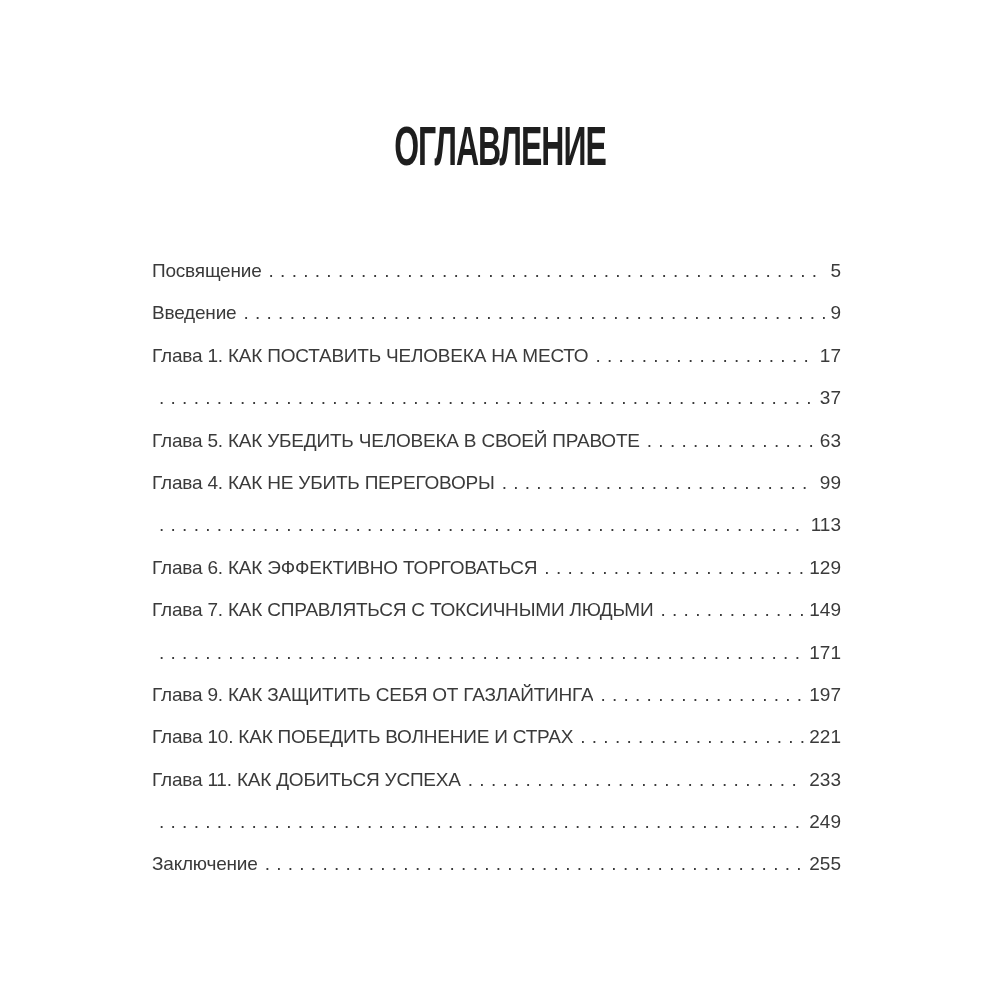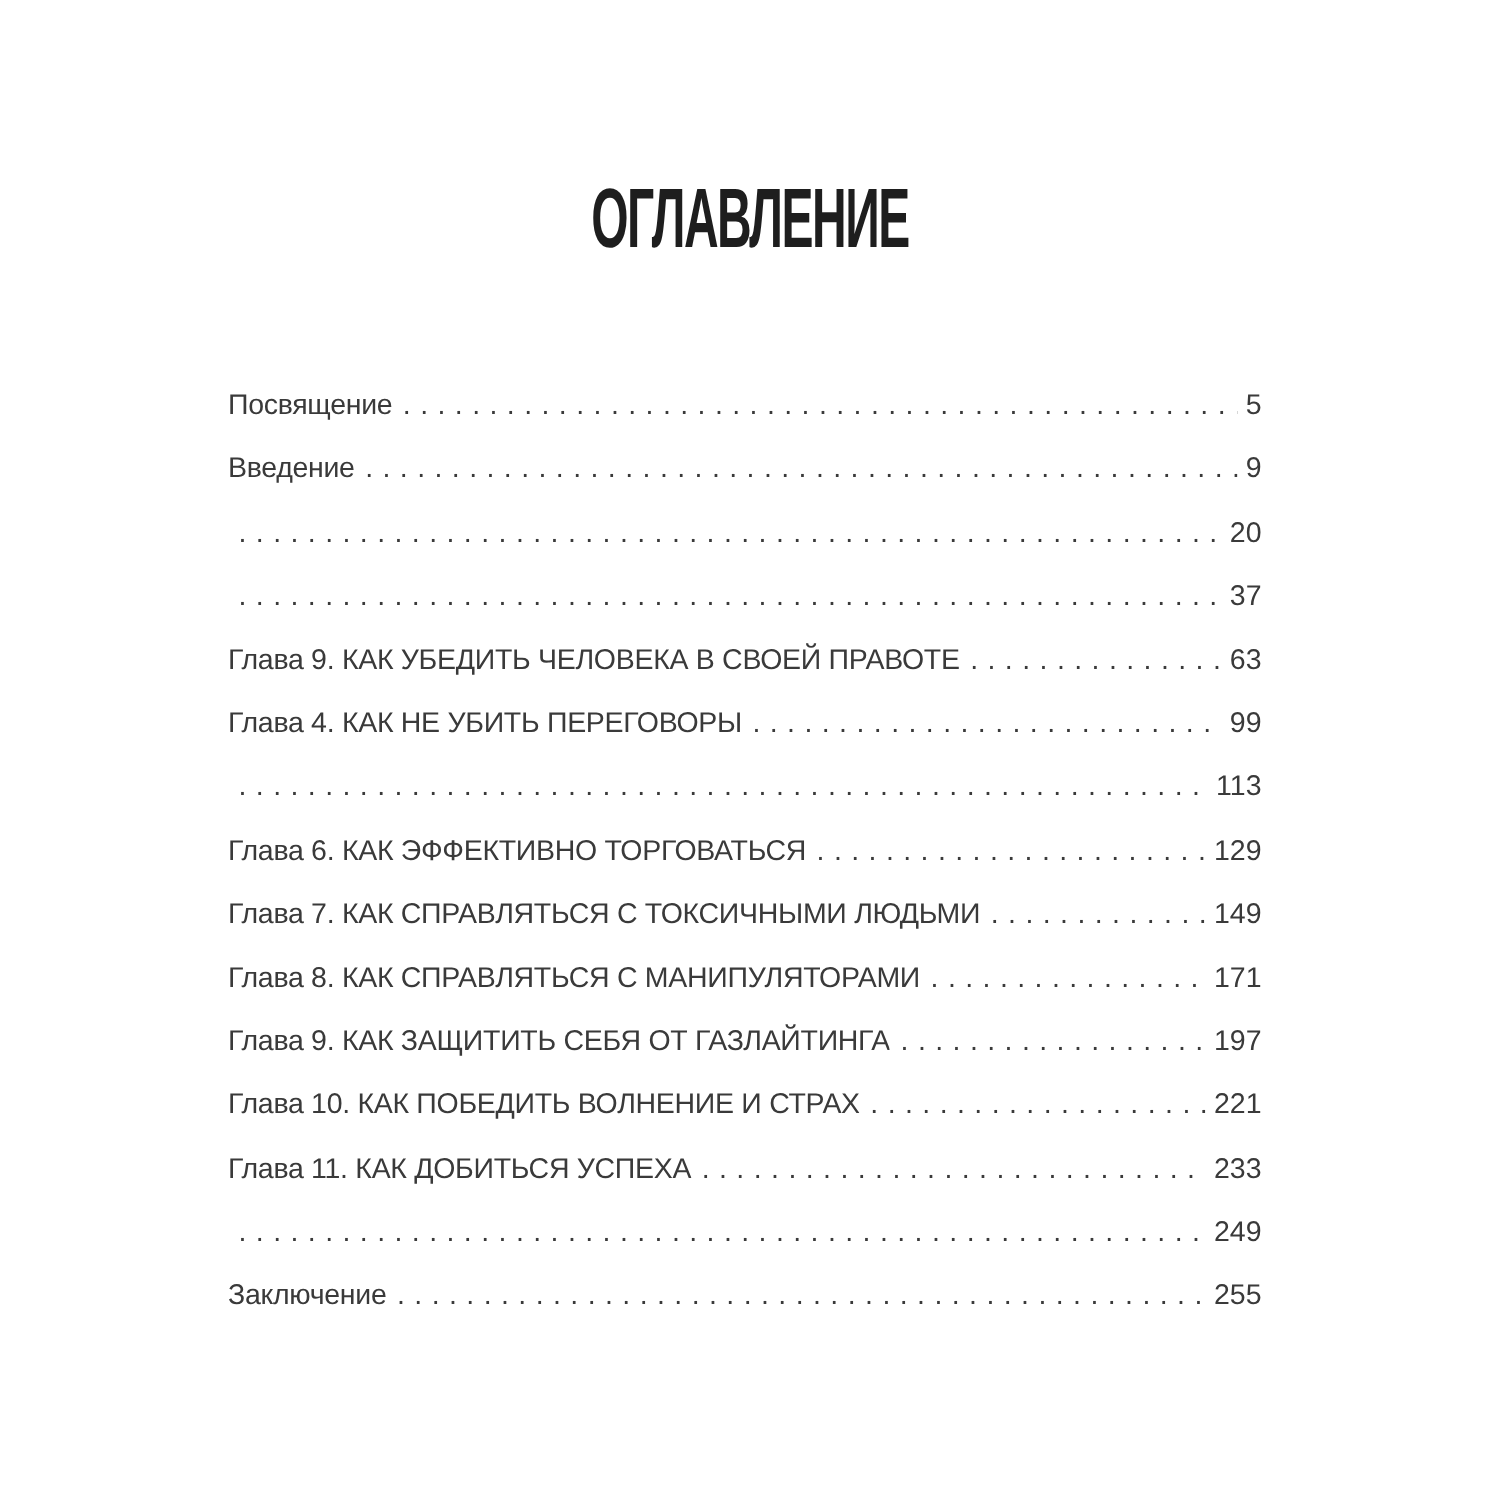--- a/index.html
+++ b/index.html
@@ -77,31 +77,32 @@
       <span class="pagenum">5</span>
     </div>
 
     <div class="row">
       <span class="label">Введение</span>
       <span class="dots" aria-hidden="true">. . . . . . . . . . . . . . . . . . . . . . . . . . . . . . . . . . . . . . . . . . . . . . . . . . . . . . . . . . . . . . . . . . . . . . . . . . . . . . . . . . . . . . . . . . . . . . . . . . . . . . . . . . . . . . . . . . . . . . . . </span>
       <span class="pagenum">9</span>
     </div>
 
     <div class="row">
+      <span class="label">Глава 1. КАК ПОСТАВИТЬ ЧЕЛОВЕКА НА МЕСТО</span>
       <span class="dots" aria-hidden="true">. . . . . . . . . . . . . . . . . . . . . . . . . . . . . . . . . . . . . . . . . . . . . . . . . . . . . . . . . . . . . . . . . . . . . . . . . . . . . . . . . . . . . . . . . . . . . . . . . . . . . . . . . . . . . . . . . . . . . . . . </span>
-      <span class="pagenum">20</span>
+      <span class="pagenum">17</span>
     </div>
 
     <div class="row">
       <span class="dots" aria-hidden="true">. . . . . . . . . . . . . . . . . . . . . . . . . . . . . . . . . . . . . . . . . . . . . . . . . . . . . . . . . . . . . . . . . . . . . . . . . . . . . . . . . . . . . . . . . . . . . . . . . . . . . . . . . . . . . . . . . . . . . . . . </span>
       <span class="pagenum">37</span>
     </div>
 
     <div class="row">
-      <span class="label">Глава 9. КАК УБЕДИТЬ ЧЕЛОВЕКА В СВОЕЙ ПРАВОТЕ</span>
+      <span class="label">Глава 5. КАК УБЕДИТЬ ЧЕЛОВЕКА В СВОЕЙ ПРАВОТЕ</span>
       <span class="dots" aria-hidden="true">. . . . . . . . . . . . . . . . . . . . . . . . . . . . . . . . . . . . . . . . . . . . . . . . . . . . . . . . . . . . . . . . . . . . . . . . . . . . . . . . . . . . . . . . . . . . . . . . . . . . . . . . . . . . . . . . . . . . . . . . </span>
       <span class="pagenum">63</span>
     </div>
 
     <div class="row">
       <span class="label">Глава 4. КАК НЕ УБИТЬ ПЕРЕГОВОРЫ</span>
       <span class="dots" aria-hidden="true">. . . . . . . . . . . . . . . . . . . . . . . . . . . . . . . . . . . . . . . . . . . . . . . . . . . . . . . . . . . . . . . . . . . . . . . . . . . . . . . . . . . . . . . . . . . . . . . . . . . . . . . . . . . . . . . . . . . . . . . . </span>
       <span class="pagenum">99</span>
     </div>
 
@@ -116,21 +117,20 @@
       <span class="pagenum">129</span>
     </div>
 
     <div class="row">
       <span class="label">Глава 7. КАК СПРАВЛЯТЬСЯ С ТОКСИЧНЫМИ ЛЮДЬМИ</span>
       <span class="dots" aria-hidden="true">. . . . . . . . . . . . . . . . . . . . . . . . . . . . . . . . . . . . . . . . . . . . . . . . . . . . . . . . . . . . . . . . . . . . . . . . . . . . . . . . . . . . . . . . . . . . . . . . . . . . . . . . . . . . . . . . . . . . . . . . </span>
       <span class="pagenum">149</span>
     </div>
 
     <div class="row">
-      <span class="label">Глава 8. КАК СПРАВЛЯТЬСЯ С МАНИПУЛЯТОРАМИ</span>
       <span class="dots" aria-hidden="true">. . . . . . . . . . . . . . . . . . . . . . . . . . . . . . . . . . . . . . . . . . . . . . . . . . . . . . . . . . . . . . . . . . . . . . . . . . . . . . . . . . . . . . . . . . . . . . . . . . . . . . . . . . . . . . . . . . . . . . . . </span>
       <span class="pagenum">171</span>
     </div>
 
     <div class="row">
       <span class="label">Глава 9. КАК ЗАЩИТИТЬ СЕБЯ ОТ ГАЗЛАЙТИНГА</span>
       <span class="dots" aria-hidden="true">. . . . . . . . . . . . . . . . . . . . . . . . . . . . . . . . . . . . . . . . . . . . . . . . . . . . . . . . . . . . . . . . . . . . . . . . . . . . . . . . . . . . . . . . . . . . . . . . . . . . . . . . . . . . . . . . . . . . . . . . </span>
       <span class="pagenum">197</span>
     </div>
 

